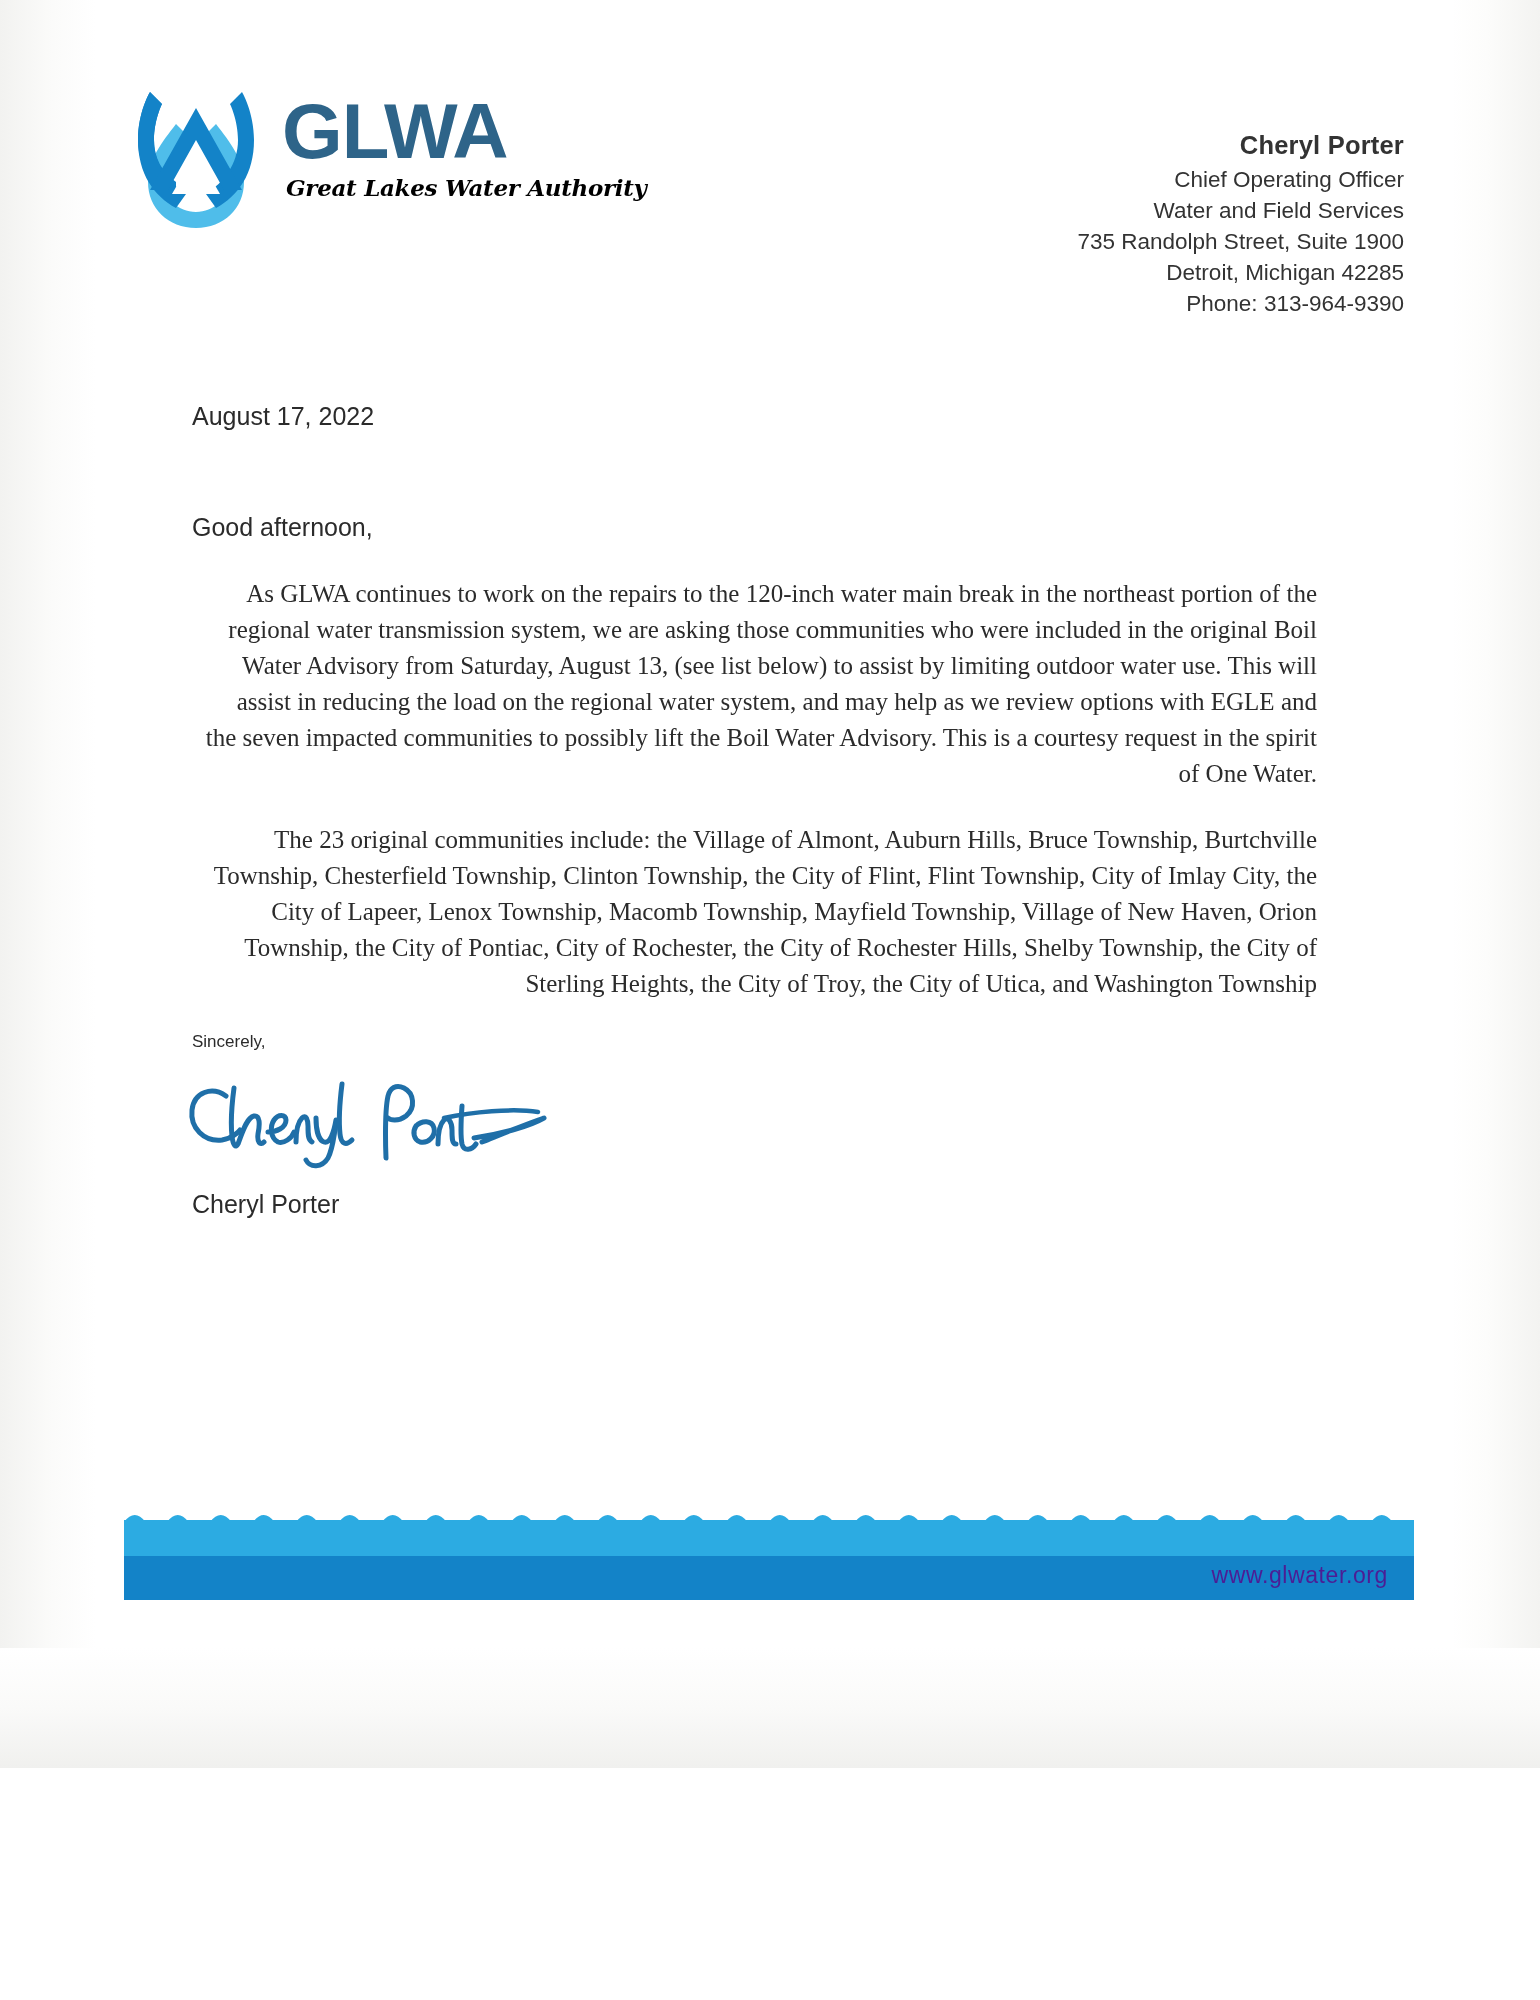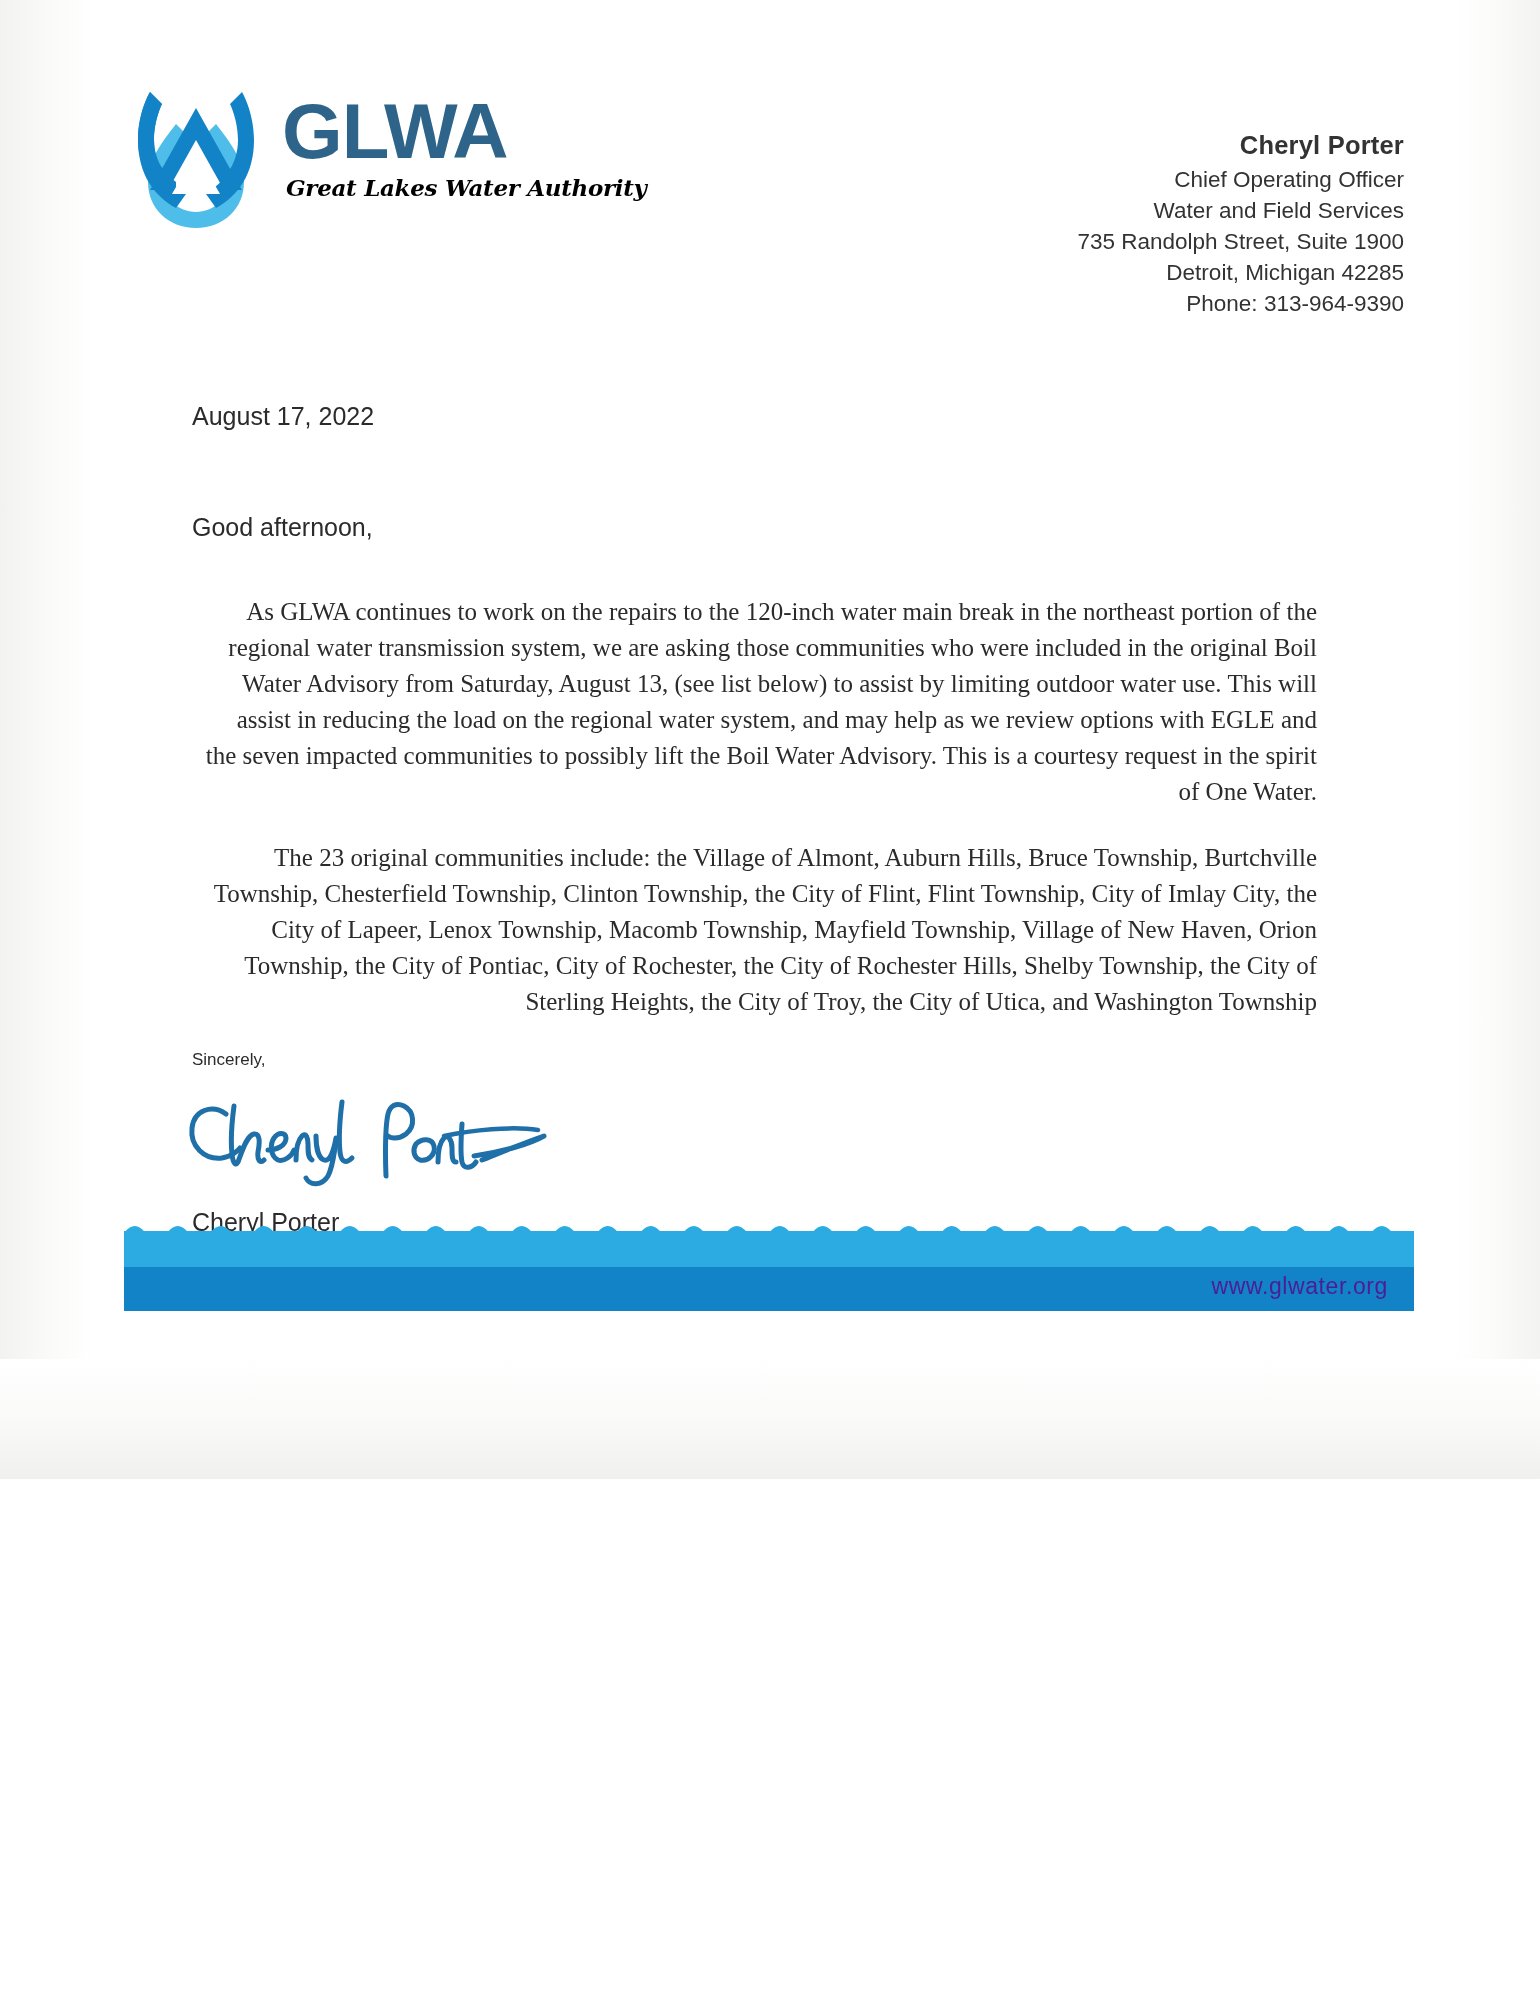--- a/index.html
+++ b/index.html
@@ -6,21 +6,21 @@
     margin: 0;
     padding: 0;
     background: #ffffff;
   }
   body {
     font-family: "Liberation Serif", serif;
   }
   .page {
     position: relative;
     width: 1540px;
-    height: 1479px;
+    height: 1768px;
     margin: 0 auto;
     background: #ffffff;
     overflow: hidden;
   }
   
   .scan-edge-left {
     position: absolute;
     left: 0; top: 0;
     width: 96px; height: 2000px;
     background: linear-gradient(to right, #f2f2f0 0%, #fbfbfa 55%, #ffffff 100%);
@@ -106,21 +106,21 @@
     color: #2b2b2b;
   }
   .date-line {
     font-family: "Liberation Sans", sans-serif;
     font-size: 25px;
     margin-bottom: 82px;
   }
   .salutation {
     font-family: "Liberation Sans", sans-serif;
     font-size: 25px;
-    margin-bottom: 52px;
+    margin-bottom: 34px;
   }
   .para {
     font-family: Liberation Serif, serif;
     font-size: 25px;
     line-height: 1.44;
     margin: 0 0 30px 8px;
     text-align: right;
   }
   .closing {
     font-family: "Liberation Sans", sans-serif;

